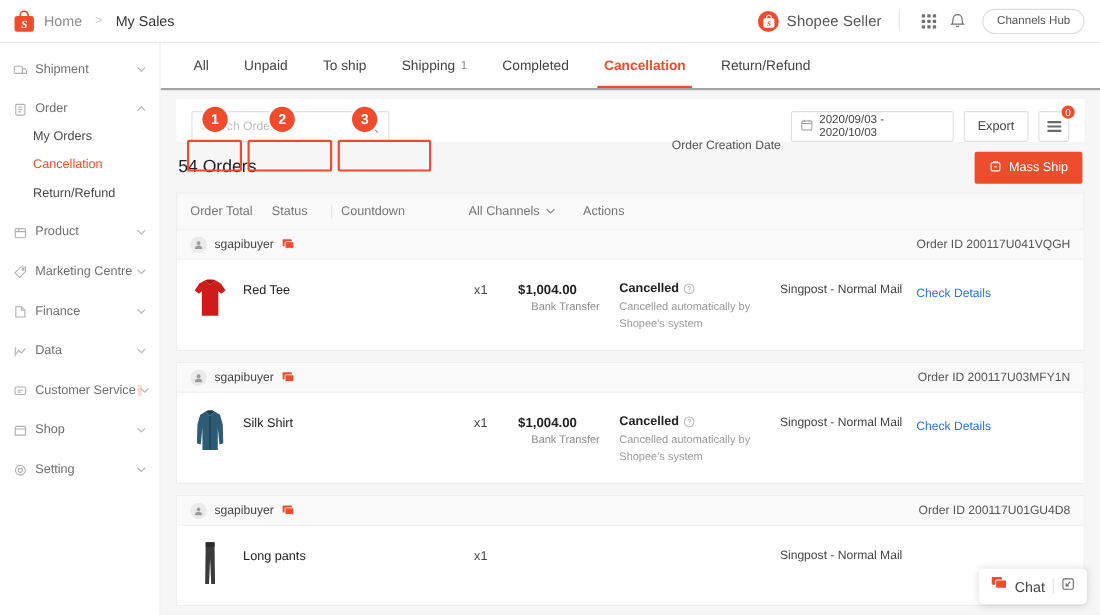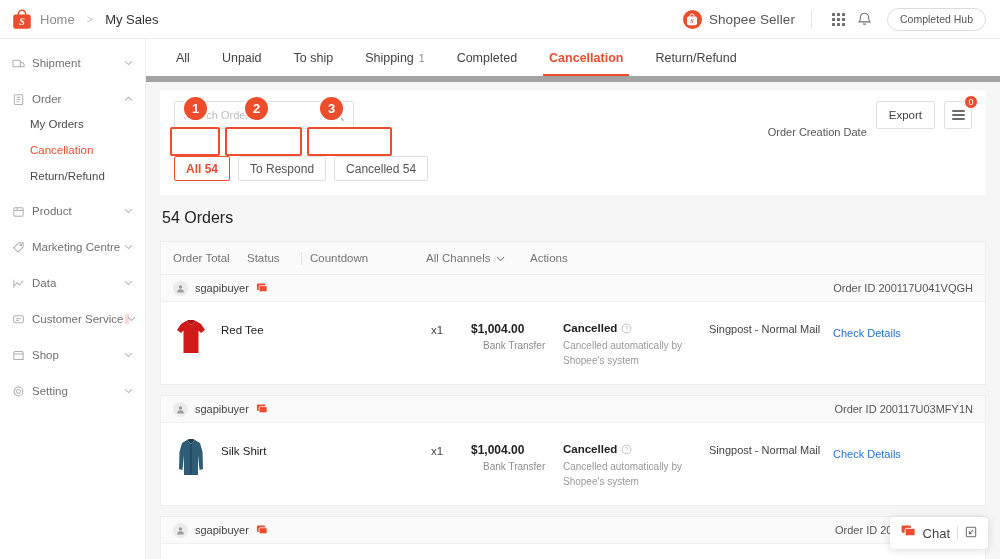--- a/index.html
+++ b/index.html
@@ -72,21 +72,21 @@
 
   
   .main {
     position:absolute; top:39px; left:146px; width:854px; height:520px;
     background:#f6f6f6; overflow:hidden;
   }
 
   
   .tabs-card {
     background:#fff; height:43px; display:flex; align-items:stretch;
-    padding-left:14px; border-bottom:6px solid #a3a3a3;
+    padding-left:14px; border-bottom:2px solid #a3a3a3;
   }
   .tab {
     display:flex; align-items:center; padding:0 16px; font-size:12.5px;
     color:#444; cursor:pointer; position:relative;
   }
   .tab.active { color:#ee4d2d; font-weight:bold; }
   .tab.active:after{
     content:""; position:absolute; left:10px; right:10px; bottom:0; height:2px; background:#ee4d2d;
   }
   .tab .tcount { font-size:10.5px; color:#888; margin-left:5px; font-weight:normal;}
@@ -265,21 +265,21 @@
             <i></i>
             <i></i>
           </span>
       </div>
       <div class="icon-btn">
         <svg width="15" height="16" viewBox="0 0 15 16" fill="none" stroke="#707070" stroke-width="1.1">
           <path d="M3.4 6.3a4.1 4.1 0 0 1 8.2 0c0 3.6 1.2 4.6 1.2 4.6H2.2s1.2-1 1.2-4.6z"></path>
           <path d="M6.2 12.6a1.6 1.6 0 0 0 2.6 0"></path>
         </svg>
       </div>
-      <div class="edu-hub">Completed Hub</div>
+      <div class="edu-hub">Channels Hub</div>
     </div>
   </div>
 
   <div class="sidebar">
 
     <div class="nav-row">
       <span class="ni">
         <svg width="13" height="13" viewBox="0 0 14 14" fill="none" stroke="#b0b0b0" stroke-width="1.1">
           <rect x="1" y="3.5" width="8" height="7" rx="1"></rect>
             <path d="M9 6h2.5l1.5 2v2.5H9z"></path>
@@ -334,20 +334,34 @@
         </svg>
       </span>
       <span class="nlbl">Marketing Centre</span>
       <span class="chev">
         <svg width="9" height="6" viewBox="0 0 9 6" fill="none" stroke="#b5b5b5" stroke-width="1.1">
             <path d="M1 1.2 4.5 4.6 8 1.2"></path>
           </svg>
       </span>
     </div>
 
+    <div class="nav-row">
+      <span class="ni">
+        <svg width="13" height="13" viewBox="0 0 14 14" fill="none" stroke="#b0b0b0" stroke-width="1.1">
+          <path d="M2.6 2h5.4l3.4 3.4V12H2.6z"></path>
+            <path d="M8 2v3.4h3.4"></path>
+        </svg>
+      </span>
+      <span class="nlbl">Finance</span>
+      <span class="chev">
+        <svg width="9" height="6" viewBox="0 0 9 6" fill="none" stroke="#b5b5b5" stroke-width="1.1">
+            <path d="M1 1.2 4.5 4.6 8 1.2"></path>
+          </svg>
+      </span>
+    </div>
 
     <div class="nav-row">
       <span class="ni">
         <svg width="13" height="13" viewBox="0 0 14 14" fill="none" stroke="#b0b0b0" stroke-width="1.1">
           <path d="M2 11.6V3"></path>
             <path d="M2.4 9.6 5.6 6.2l2.4 2.2L12 4"></path>
         </svg>
       </span>
       <span class="nlbl">Data</span>
       <span class="chev">
@@ -438,49 +452,62 @@
           <span class="search-ico">
             <svg width="13" height="13" viewBox="0 0 14 14" fill="none" stroke="#9a9a9a" stroke-width="1.2">
               <circle cx="6" cy="6" r="4.3"></circle>
                 <path d="M9.2 9.2 12.4 12.4"></path>
             </svg>
           </span>
         </div>
 
         <div class="filter-right">
           <span class="date-label">Order Creation Date</span>
+          <div class="date-field">
+            <span>
+              <svg width="11" height="11" viewBox="0 0 12 12" fill="none" stroke="#9a9a9a" stroke-width="1">
+                <rect x="1" y="2.2" width="10" height="8.8" rx="1"></rect>
+                  <path d="M1 4.6h10M3.6 1v2M8.4 1v2"></path>
+              </svg>
+            </span>
+            <span>2020/09/03 - 2020/10/03</span>
+          </div>
           <button class="btn-plain">Export</button>
           <div class="filter-toggle">
             <span class="bars">
                 <i></i>
                 <i></i>
                 <i></i>
               </span>
             <span class="ft-badge">0</span>
           </div>
         </div>
       </div>
 
-      <div class="pill-row" style="position:relative;">
-        <div class="pill active">All 54</div>
-        <div class="pill">To Respond</div>
-        <div class="pill">Cancelled 54</div>
-      </div>
 
       <div class="anno-box" style="left:10px; top:37px; width:50px; height:29px;"></div>
       <div class="anno-box" style="left:65px; top:37px; width:77px; height:29px;"></div>
       <div class="anno-box" style="left:147px; top:37px; width:85px; height:29px;"></div>
 
       <div class="anno-num" style="left:24px; top:7px;">1</div>
       <div class="anno-num" style="left:85px; top:7px;">2</div>
       <div class="anno-num" style="left:160px; top:7px;">3</div>
     </div>
 
     <div class="count-bar">
       <span class="count-title">54 Orders</span>
+      <button class="mass-ship">
+        <span>
+          <svg width="12" height="12" viewBox="0 0 13 13" fill="none" stroke="#fff" stroke-width="1.1">
+            <rect x="2.2" y="3.2" width="8.6" height="8" rx="1.2"></rect>
+              <path d="M4.6 3.4V2.2h3.8v1.2M5.2 7.2h2.6"></path>
+          </svg>
+        </span>
+        <span>Mass Ship</span>
+      </button>
     </div>
 
     <div class="table-wrap">
       <div class="thead">
         <span class="th-total">Order Total</span>
         <span class="th-status">Status</span>
         <span class="th-sep"></span>
         <span class="th-count">Countdown</span>
         <span class="th-chan">
           <span>All Channels</span>

